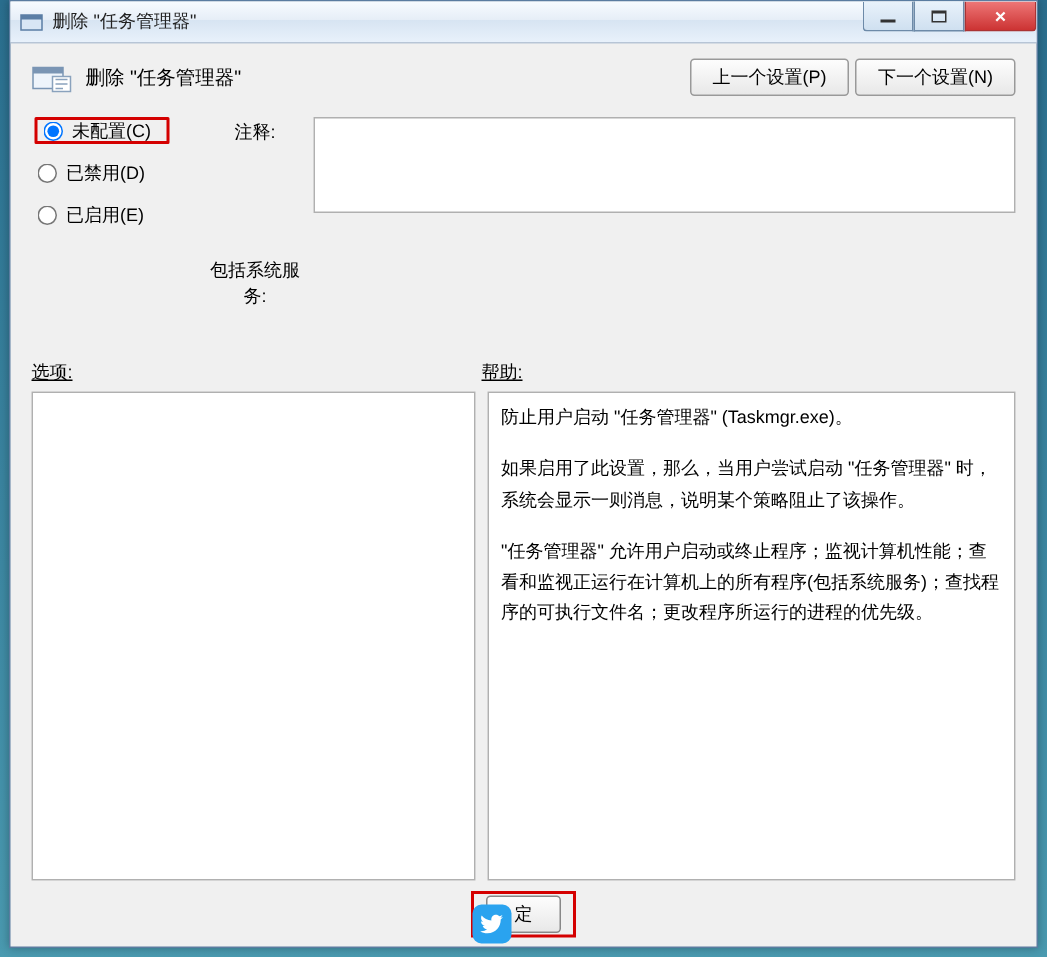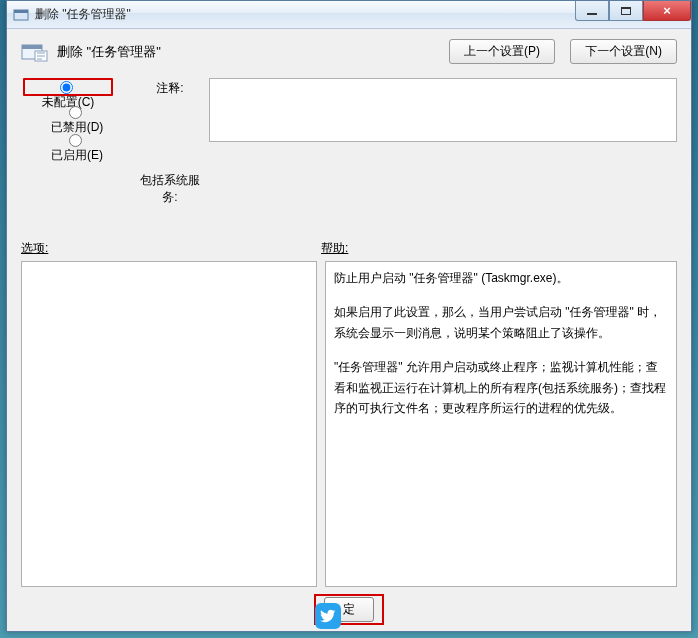--- a/index.html
+++ b/index.html
@@ -65,30 +65,30 @@
     display:inline-flex; align-items:center; justify-content:center;
   }
   .header-row .htitle { font-size: 13px; }
   .nav-buttons { margin-left: auto; }
   .nav-buttons button {
     font-size: 12px;
     padding: 3px 14px;
     background: linear-gradient(#fdfdfd,#e8e8e8);
     border: 1px solid #999;
     border-radius: 3px;
-    margin-left: 12px;
+    margin-left: 1px;
     cursor: pointer;
   }
   .top-grid {
     display: grid;
     grid-template-columns: 110px 70px 1fr;
     column-gap: 4px;
   }
   .radio-col { padding-left: 2px; }
-  .radio-row { display:flex; align-items:center; margin-bottom: 10px; height:18px;flex-direction:column;}
+  .radio-row { display:flex; align-items:center; margin-bottom: 10px; height:18px;}
   .radio-row input { margin: 0 6px 0 2px; }
   .radio-row.highlight {
     border: 2px solid #d40000;
     padding: 1px 2px;
     border-radius: 1px;
     width: 90px;
   }
   .label-col { text-align: center; color:#000; padding-top:2px; }
   .field-col { }
   .ta-comment {

